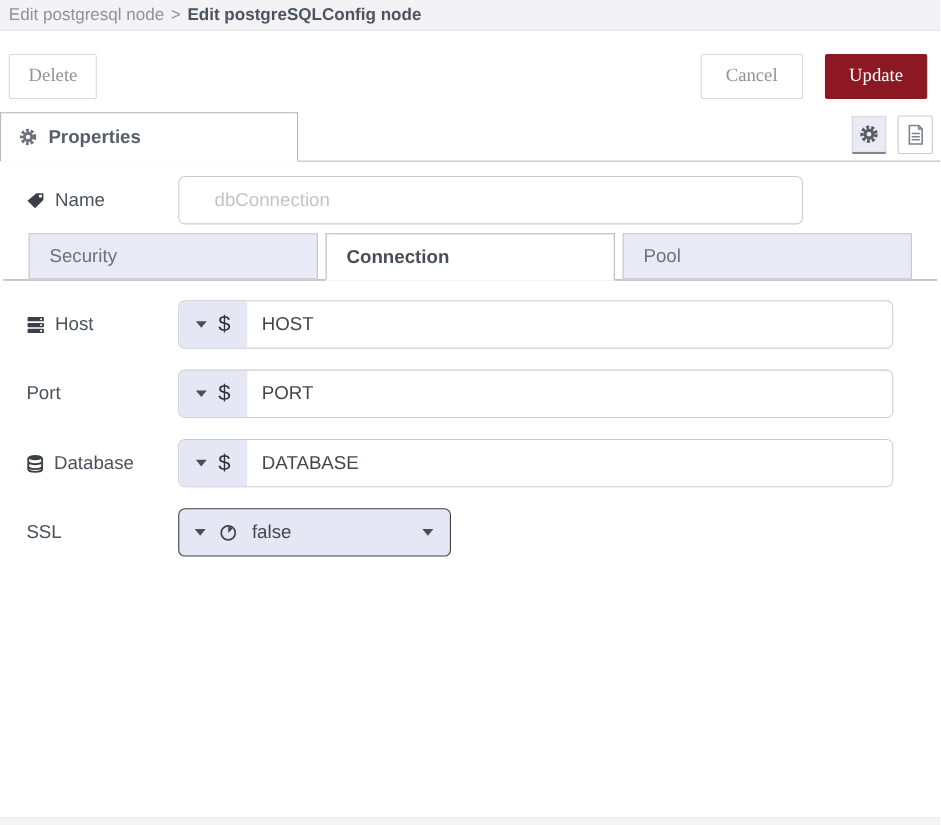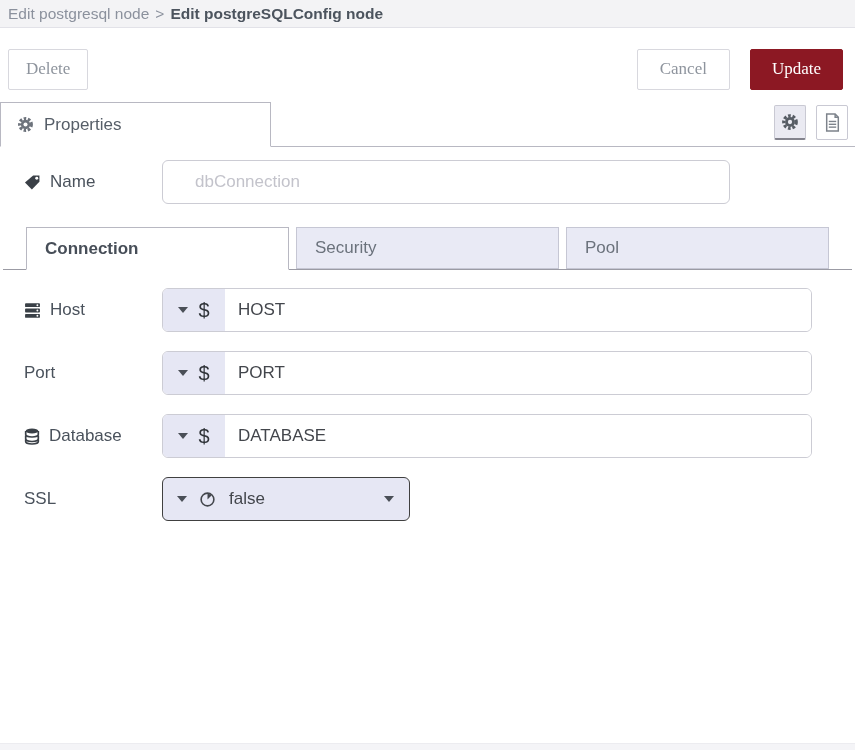--- a/index.html
+++ b/index.html
@@ -68,21 +68,21 @@
     width: 271px;
     background: #fff;
     border: 1px solid #b8b8c2;
     border-bottom: 1px solid #ffffff;
     margin-bottom: -1px;
     display: flex;
     align-items: center;
     gap: 10px;
     padding-left: 16px;
     font-size: 17px;
-    font-weight: normal;
+    font-weight: bold;
     color: #565e68;
     cursor: pointer;
   }
   .icon-btn {
     align-self: center;
     width: 32px;
     height: 35px;
     background: #fff;
     border: 1px solid #c9c9d3;
     border-radius: 2px;
@@ -109,21 +109,21 @@
   }
   .form-label {
     width: 138px;
     flex: 0 0 138px;
     display: flex;
     align-items: center;
     gap: 9px;
     font-size: 17px;
     color: #4a525c;
   }
-  .name-row { margin-bottom: 23px; }
+  .name-row { margin-bottom: 8px; }
   .text-input {
     width: 568px;
     height: 44px;
     border: 1px solid #ccccd4;
     border-radius: 6px;
     font-size: 17px;
     font-family: inherit;
     color: #0f172a;
     padding: 0 32px;
     outline: none;
@@ -285,25 +285,25 @@
             <path d="M8.6 1.5 L14.5 1.5 L14.5 7.4 L7.4 14.5 L0.9 8 Z" fill="#3a4047" transform="rotate(0 8 8)"></path>
             <circle cx="12" cy="4" r="1.4" fill="#ffffff"></circle>
           </svg>
         </span>
         <span>Name</span>
       </div>
       <input class="text-input" type="text" placeholder="dbConnection" style="">
     </div>
 
     <div class="conn-tabs">
+      <div class="conn-tab">
+        <span>Security</span>
+      </div>
       <div class="conn-tab active">
         <span>Connection</span>
-      </div>
-      <div class="conn-tab">
-        <span>Security</span>
       </div>
       <div class="conn-tab">
         <span>Pool</span>
       </div>
     </div>
 
     <div class="form-row">
       <div class="form-label">
         <span>
           <svg width="17" height="17" viewBox="0 0 16 16">

